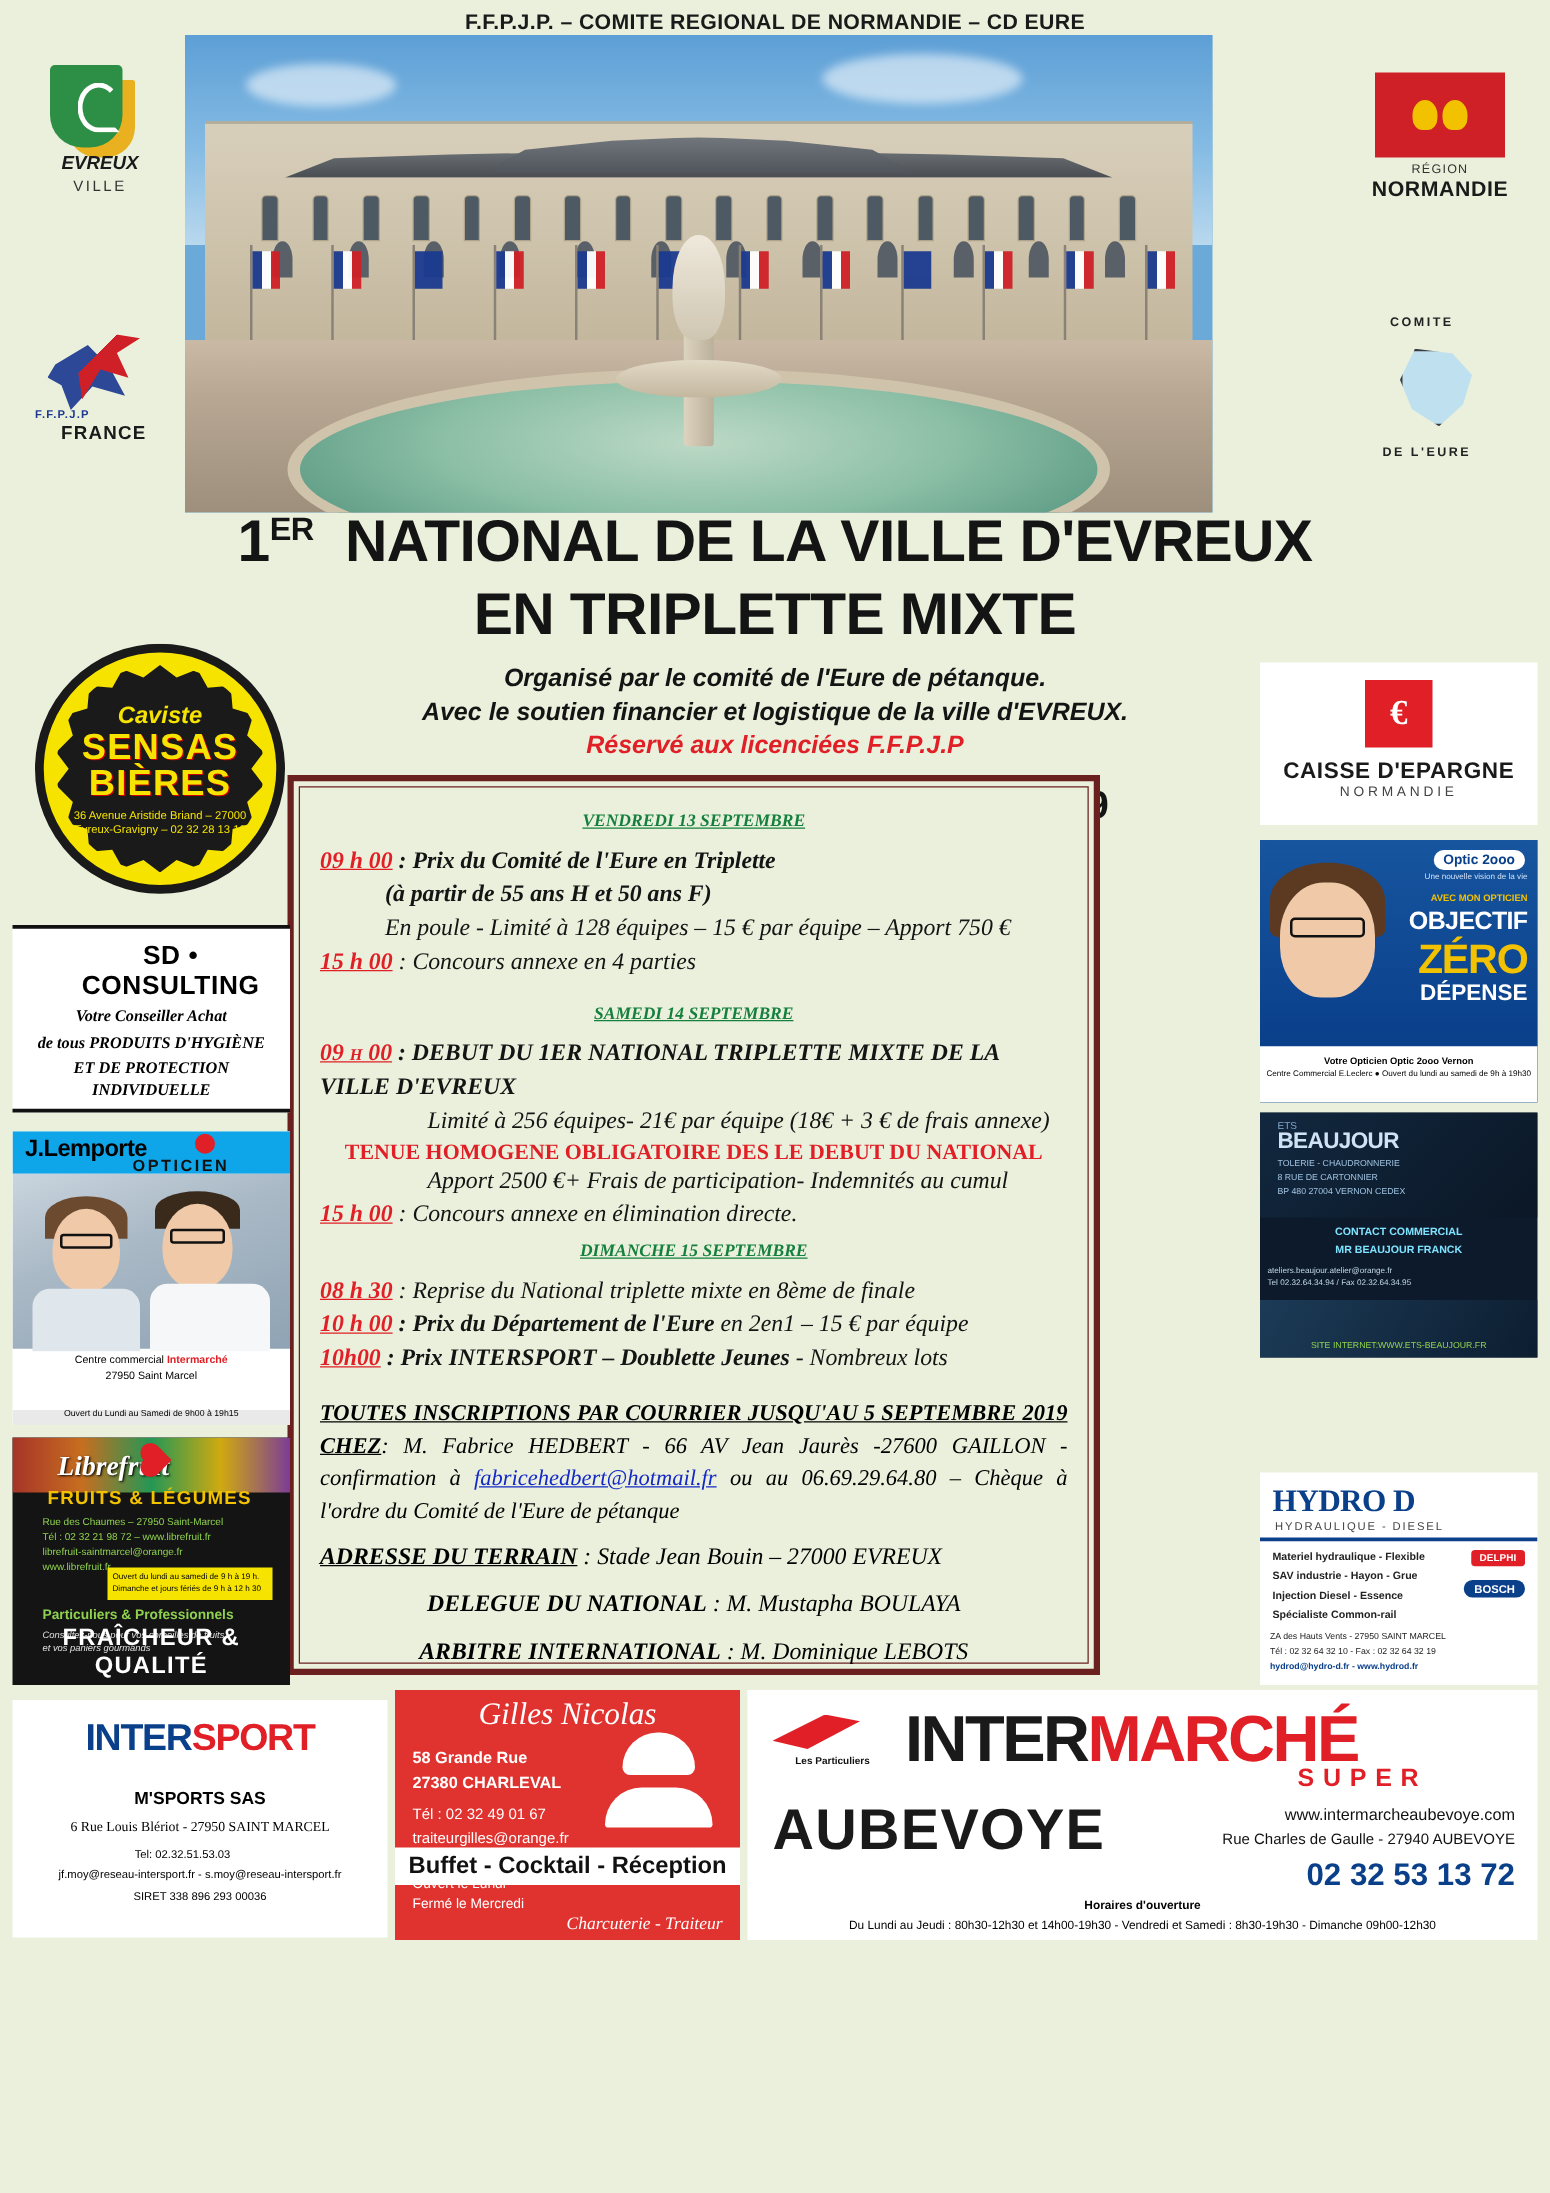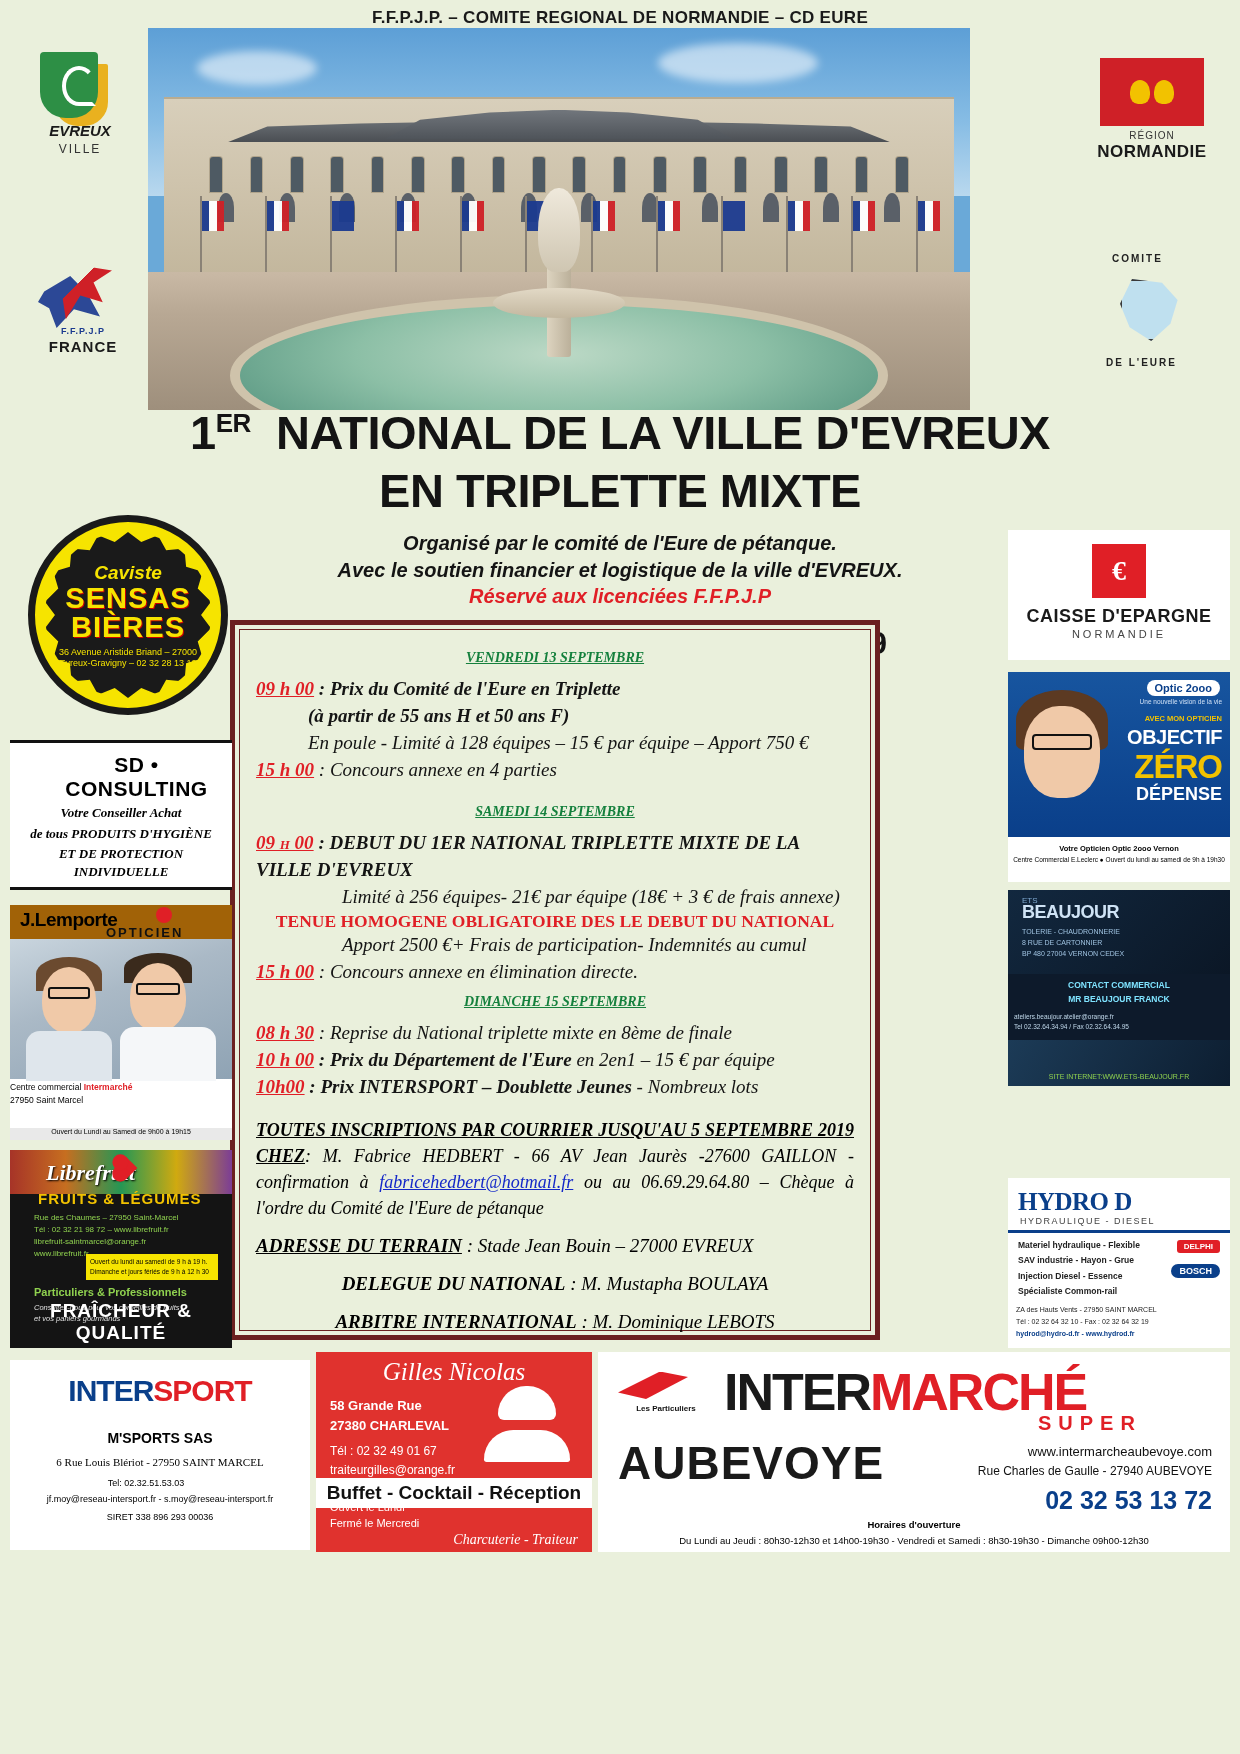--- a/index.html
+++ b/index.html
@@ -107,21 +107,21 @@
     background:
       linear-gradient(135deg, transparent 45%, #cf2027 45% 100%);
     clip-path: polygon(46% 0%, 62% 16%, 100% 22%, 72% 40%, 86% 70%, 52% 60%, 30% 96%, 24% 56%, 0% 40%, 26% 28%);
   }
   .rooster2 {
     position:absolute; left:10px; top:24px; width:62px; height:52px;
     background:#1b3a8f;
     clip-path: polygon(10% 30%, 52% 0%, 80% 34%, 100% 78%, 58% 64%, 30% 100%, 18% 62%, 0% 50%);
     opacity:.92;
   }
-  .ffpjp-label { position:absolute; left:0; top:74px; width:110px; text-align:center; font-size:9px; font-weight:bold; color:#1b3a8f; letter-spacing:1px; }
+  .ffpjp-label { position:absolute; left:0; top:74px; width:110px; font-size:9px; font-weight:bold; color:#1b3a8f; letter-spacing:1px; }
   .france-label { position:absolute; left:0; top:86px; width:110px; text-align:center; font-size:15px; font-weight:bold; color:#1a1a1a; letter-spacing:1px; }
 
   .logo-normandie { position:absolute; right:28px; top:58px; width:120px; height:120px; }
   .norm-flag {
     position:absolute; left:8px; top:0; width:104px; height:68px;
     background:#cf2027; display:flex; align-items:center; justify-content:center; gap:4px;
   }
   .leopard { width:20px; height:24px; background:#f2c200; border-radius:50% 50% 40% 40%; }
   .norm-region { position:absolute; left:0; top:72px; width:120px; text-align:center; font-size:10px; color:#333; letter-spacing:1px; }
   .norm-name { position:absolute; left:0; top:84px; width:120px; text-align:center; font-size:17px; font-weight:bold; color:#1a1a1a; letter-spacing:.5px; }
@@ -217,40 +217,40 @@
 
   
   .ad-sd { left:10px; top:740px; width:222px; height:150px; background:#ffffff; border-top:3px solid #111; border-bottom:3px solid #111; }
   .sd-title { text-align:center; font-weight:bold; font-size:21px; letter-spacing:.5px; margin-top:10px;padding-left:31px; }
   .sd-sub { text-align:center; font-family:"Liberation Serif", serif; font-style:italic; font-weight:bold; font-size:13px; margin-top:3px; line-height:1.35; }
   .sd-contact { text-align:center; font-weight:bold; font-size:11px; margin-top:10px; }
   .sd-mail { text-align:center; font-size:9.5px; margin-top:4px; }
 
   
   .ad-lemporte { left:10px; top:905px; width:222px; height:235px; background:#fff; }
-  .lem-head { position:relative; height:34px; background:#a16207; }
+  .lem-head { position:relative; height:34px; background:#0ea5e9; }
   .lem-name { position:absolute; left:10px; top:4px; font-weight:bold; font-size:19px; letter-spacing:-.5px; }
   .lem-plus { position:absolute; left:146px; top:2px; width:16px; height:16px; background:#e01f26; border-radius:50%; }
   .lem-opt { position:absolute; left:96px; top:20px; font-weight:bold; font-size:13px; letter-spacing:2px; color:#111; }
   .lem-photo {
     position:absolute; left:0; top:34px; width:222px; height:140px;
     background: linear-gradient(160deg,#c9d5de 0%, #aab9c6 40%, #8fa3b4 100%);
   }
   .face { position:absolute; border-radius:50% 50% 45% 45%; background:#f0c9a8; }
   .f1 { left:32px; top:28px; width:54px; height:66px; }
   .f2 { left:120px; top:24px; width:56px; height:68px; }
   .hair { position:absolute; border-radius:50% 50% 0 0; }
   .h1 { left:26px; top:18px; width:66px; height:34px; background:#6b4a2f; }
   .h2 { left:114px; top:14px; width:68px; height:30px; background:#3a2a1c; }
   .glasses { position:absolute; height:12px; border:2px solid #111; border-radius:3px; }
   .g1 { left:38px; top:48px; width:42px; }
   .g2 { left:126px; top:44px; width:44px; }
   .body1 { position:absolute; left:16px; top:92px; width:86px; height:50px; background:#dfe6ec; border-radius:14px 14px 0 0; }
   .body2 { position:absolute; left:110px; top:88px; width:96px; height:54px; background:#f5f7f9; border-radius:14px 14px 0 0; }
-  .lem-foot { position:absolute; left:0; top:176px; width:222px; text-align:left; font-size:8.5px; line-height:1.5; }
+  .lem-foot { position:absolute; left:0; top:176px; width:222px; text-align:center; font-size:8.5px; line-height:1.5; }
   .lem-inter { color:#e01f26; font-weight:bold; }
   .lem-bar { position:absolute; left:0; bottom:0; width:222px; height:12px; background:#e9e9e9; font-size:7px; text-align:center; }
 
   
   .ad-libre { left:10px; top:1150px; width:222px; height:198px; background:#141414; }
   .libre-veg-top { position:absolute; left:0; top:0; width:222px; height:44px;
     background: linear-gradient(90deg,#c0392b,#e67e22,#27ae60,#f1c40f,#8e44ad); opacity:.85; }
   .libre-logo { position:absolute; left:36px; top:10px; font-family:"Liberation Serif", serif; font-style:italic; font-weight:bold; font-size:22px; color:#fff; text-shadow:1px 1px 2px #000; }
   .libre-heart { position:absolute; left:108px; top:10px; width:16px; height:16px; background:#e01f26; transform:rotate(-45deg); }
   .libre-heart::before,.libre-heart::after { content:''; position:absolute; width:16px; height:16px; background:#e01f26; border-radius:50%; }

